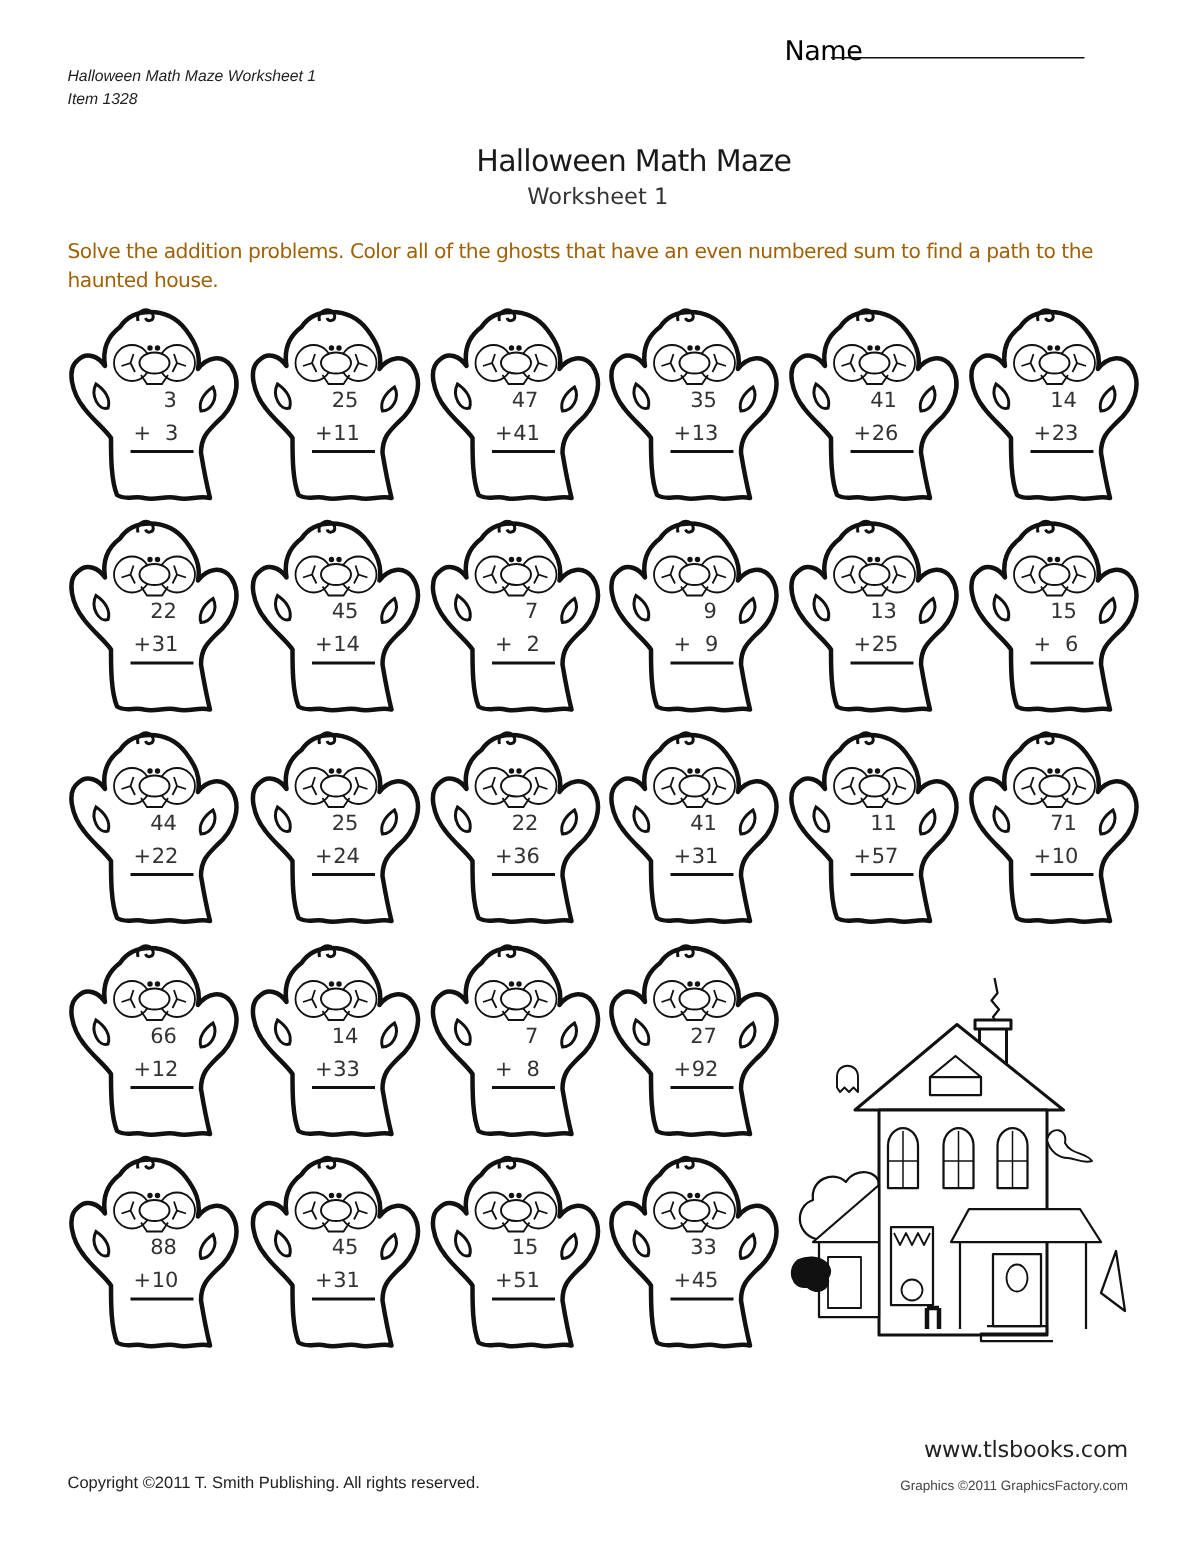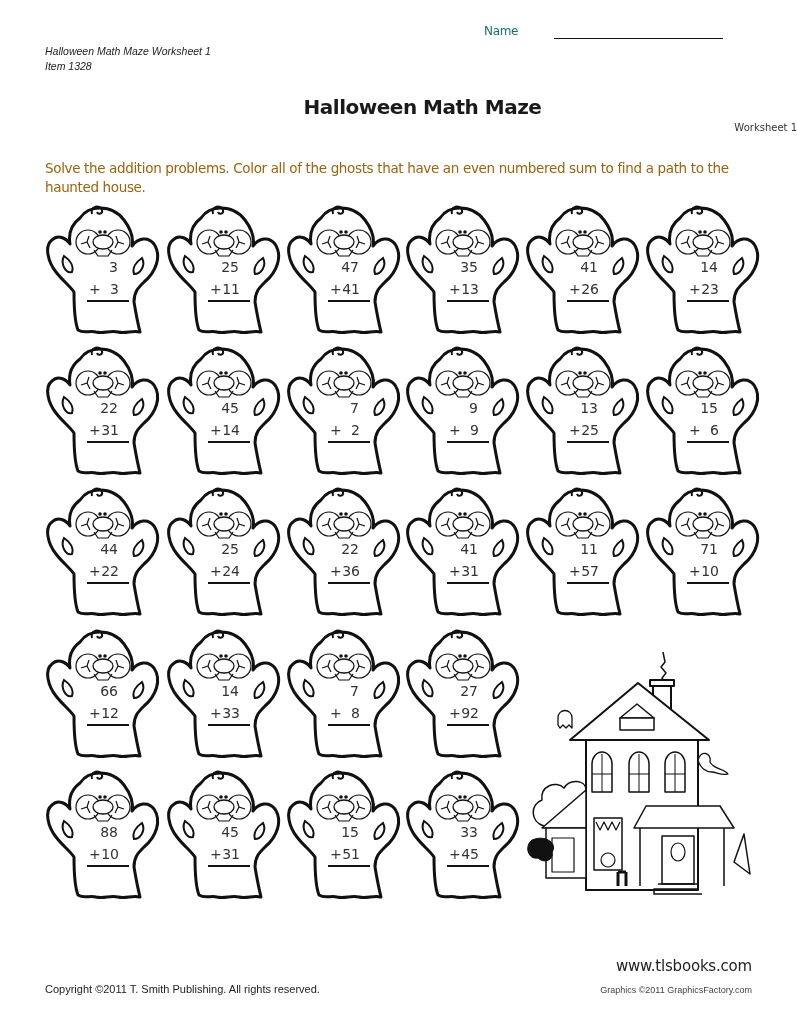--- a/index.html
+++ b/index.html
@@ -1,24 +1,24 @@
 <!DOCTYPE html>
 <html><head>
 <meta charset="utf-8">
 <style>
   * { box-sizing: border-box; margin: 0; padding: 0; }
   html, body { width: 797px; height: 1032px; background: #ffffff; overflow: hidden; }
   body { position: relative; font-family: "DejaVu Sans", sans-serif; color: #1a1a1a; }
 
   .hdr-left { position: absolute; left: 45px; top: 44px; font-family: "Liberation Sans", sans-serif; font-size: 10.5px; line-height: 15px; color: #222; font-style: italic; }
-  .hdr-name { position: absolute; left: 484px; top: 24px; font-family: "DejaVu Sans", sans-serif; font-size: 12px; color: #0f766e; letter-spacing: -0.3px; }
+  .hdr-name { position: absolute; left: 523px; top: 24px; font-family: "DejaVu Sans", sans-serif; font-size: 18px; color: #000000; letter-spacing: -0.3px; }
   .name-line { position: absolute; left: 554px; top: 38px; width: 169px; border-bottom: 1.5px solid #111; }
 
-  .title { position: absolute; left: 0; width: 797px; top: 95px; text-align: center; font-family: "DejaVu Sans", sans-serif; font-size: 20px; font-weight: 700; letter-spacing: -0.5px; color: #1a1a1a; padding-left: 48px; }
-  .subtitle { position: absolute; left: 0; width: 797px; top: 122px; text-align: right; font-size: 10px; color: #333; }
+  .title { position: absolute; left: 0; width: 797px; top: 95px; text-align: center; font-family: "DejaVu Sans", sans-serif; font-size: 20px; font-weight: 400; letter-spacing: -0.5px; color: #1a1a1a; padding-left: 48px; }
+  .subtitle { position: absolute; left: 0; width: 797px; top: 122px; text-align: center; font-size: 15px; color: #333; }
   .instructions { position: absolute; left: 45px; top: 159px; width: 720px; font-size: 13.5px; line-height: 19px; color: #a16207; letter-spacing: -0.35px; }
 
   .ghost { position: absolute; width: 120px; height: 140px; }
   .ghost svg { position: absolute; left: 0; top: 0; width: 120px; height: 140px; }
   .num { position: absolute; font-family: "DejaVu Sans", sans-serif; font-size: 14px; color: #333; line-height: 16px; text-align: right; }
   .n1 { right: 46px; top: 57px; width: 40px; }
   .n2 { left: 45px; top: 79px; width: 45px; text-align: left; }
   .plus { display: inline-block; width: 12px; }
   .n2 .val { display: inline-block; min-width: 18px; text-align: right; }
   .uline { position: absolute; left: 43px; top: 98px; width: 42px; border-bottom: 2px solid #111; }

